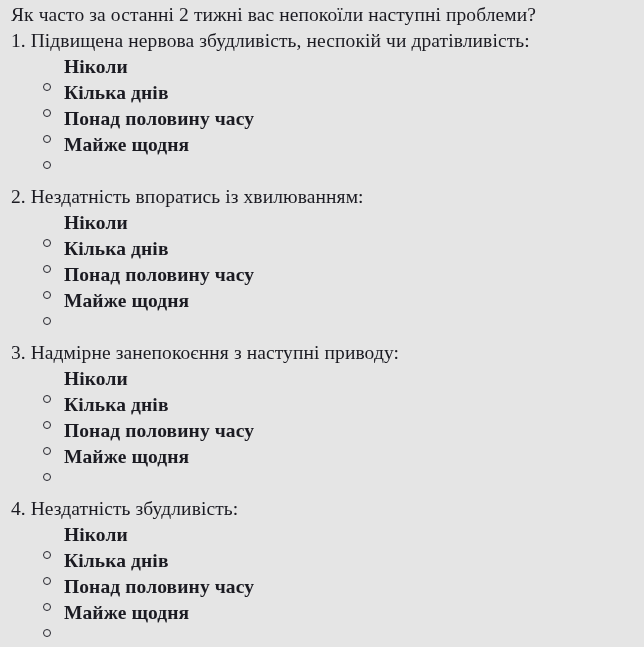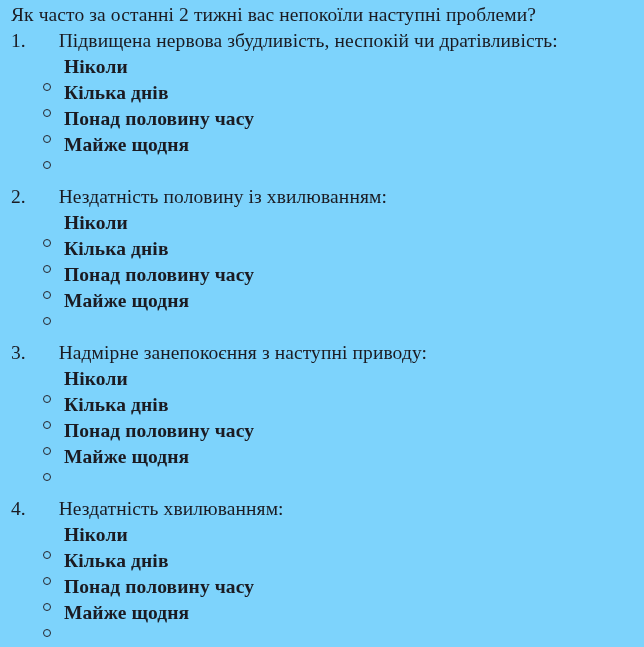--- a/index.html
+++ b/index.html
@@ -16,21 +16,21 @@
     color: #1b1b22;
     -webkit-font-smoothing: antialiased;
   }
 
   .page {
     position: relative;
     width: 644px;
     height: 647px;
     box-sizing: border-box;
     padding: 2px 0 0 0;
-    background: #7dd3fc;
+    background: #e5e5e5;
   }
 
   
   .prompt {
     font-size: 19.5px;
     line-height: 26px;
     padding-left: 11px;
     white-space: nowrap;
     letter-spacing: 0.1px;
   }
@@ -51,21 +51,20 @@
     display: flex;
     align-items: baseline;
   }
   .q-number {
     flex: none;
     margin-right: 5px;
   }
   .q-text {
     flex: none;
     letter-spacing: 0.1px;
-    margin-left: 28px;
   }
 
   .options {
     list-style: none;
     margin: 0;
     padding: 0;
     font-weight: bold;
   }
   .option-item {
     display: flex;
@@ -134,21 +133,21 @@
             <span class="bullet">
               <span class="ring"></span>
             </span>
             <span class="option-label">Майже щодня</span>
           </li>
         </ul>
       </div>
       <div class="question-block">
         <div class="question-line">
           <span class="q-number">2.</span>
-          <span class="q-text">Нездатність половину із хвилюванням:</span>
+          <span class="q-text">Нездатність впоратись із хвилюванням:</span>
         </div>
         <ul class="options">
           <li class="option-item">
             <span class="bullet">
               <span class="ring"></span>
             </span>
             <span class="option-label">Ніколи</span>
           </li>
           <li class="option-item">
             <span class="bullet">
@@ -198,21 +197,21 @@
             <span class="bullet">
               <span class="ring"></span>
             </span>
             <span class="option-label">Майже щодня</span>
           </li>
         </ul>
       </div>
       <div class="question-block">
         <div class="question-line">
           <span class="q-number">4.</span>
-          <span class="q-text">Нездатність хвилюванням:</span>
+          <span class="q-text">Нездатність збудливість:</span>
         </div>
         <ul class="options">
           <li class="option-item">
             <span class="bullet">
               <span class="ring"></span>
             </span>
             <span class="option-label">Ніколи</span>
           </li>
           <li class="option-item">
             <span class="bullet">

